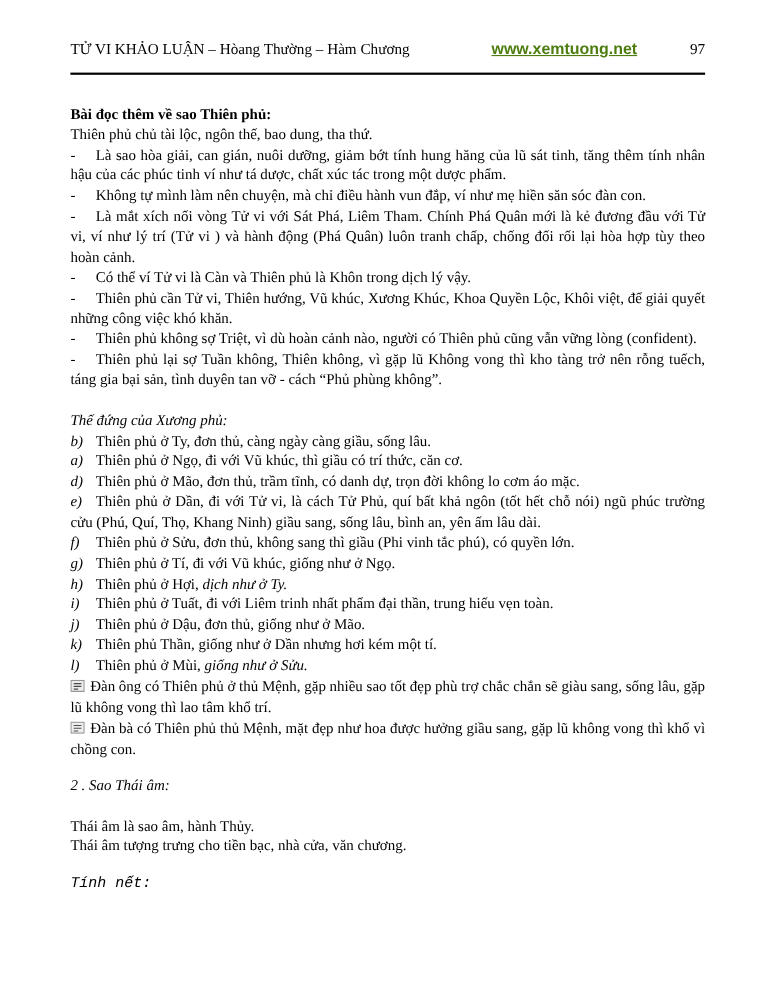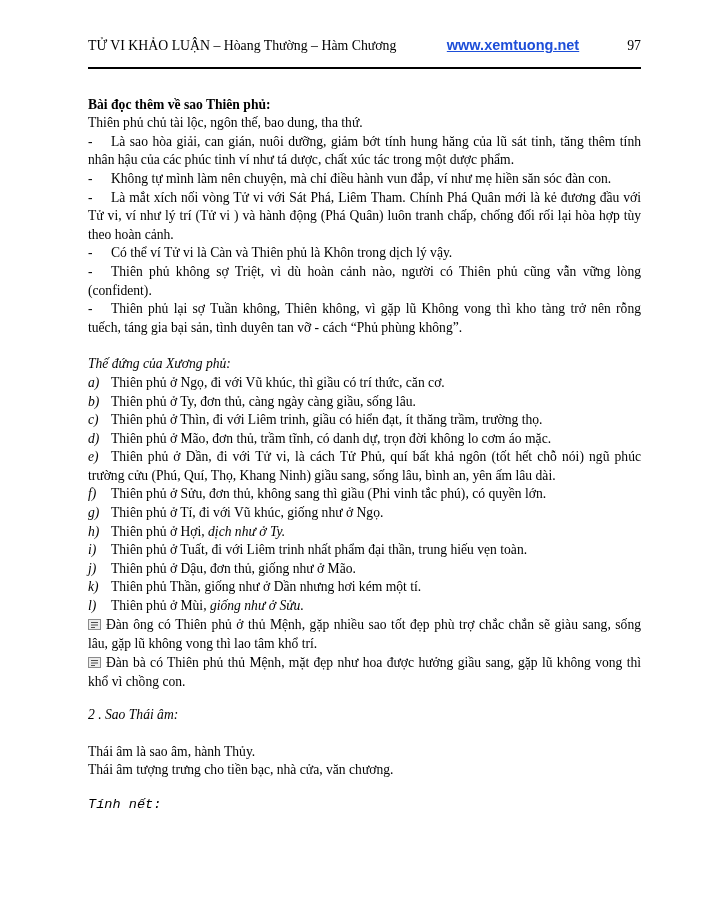--- a/index.html
+++ b/index.html
@@ -3,21 +3,21 @@
 <meta charset="utf-8">
 <style>
   html, body { margin: 0; padding: 0; background: #ffffff; }
   .page {
     position: relative;
     width: 705px;
     height: 913px;
     margin: 0 auto;
     background: #ffffff;
     box-sizing: border-box;
-    padding: 36px 64px 0 88px;
+    padding: 36px 64px 0 64px;
     color: #000000;
     font-family: "Liberation Serif", serif;
     font-size: 13.6px;
     line-height: 18.6px;
   }
   .page-header {
     display: flex;
     align-items: baseline;
     border-bottom: 2px solid #000000;
     padding-bottom: 11px;
@@ -55,43 +55,43 @@
     vertical-align: -1px;
   }
 </style>
 </head>
 <body>
 
 <div class="page" style="color: rgb(0, 0, 0);">
 
   <div class="page-header">
     <span class="doc-title">TỬ VI KHẢO LUẬN – Hòang Thường – Hàm Chương</span>
-    <a class="site-link" style="color: #1d4ed8;">www.xemtuong.net</a>
+    <a class="site-link" style="color: #4d7c0f;">www.xemtuong.net</a>
     <span class="page-num">97</span>
   </div>
 
   <div class="content">
     <p class="bold">Bài đọc thêm về sao Thiên phủ:</p>
     <p>Thiên phủ chủ tài lộc, ngôn thế, bao dung, tha thứ.</p>
 
     <div id="bullet-list">
         <p><span class="marker">-</span>Là sao hòa giải, can gián, nuôi dưỡng, giảm bớt tính hung hăng của lũ sát tinh, tăng thêm tính nhân hậu của các phúc tinh ví như tá dược, chất xúc tác trong một dược phẩm.</p>
         <p><span class="marker">-</span>Không tự mình làm nên chuyện, mà chỉ điều hành vun đắp, ví như mẹ hiền săn sóc đàn con.</p>
         <p><span class="marker">-</span>Là mắt xích nối vòng Tử vi với Sát Phá, Liêm Tham. Chính Phá Quân mới là kẻ đương đầu với Tử vi, ví như lý trí (Tử vi ) và hành động (Phá Quân) luôn tranh chấp, chống đối rối lại hòa hợp tùy theo hoàn cảnh.</p>
         <p><span class="marker">-</span>Có thể ví Tử vi là Càn và Thiên phủ là Khôn trong dịch lý vậy.</p>
+        <p><span class="marker">-</span>Thiên phủ cần Tử vi, Thiên hướng, Vũ khúc, Xương Khúc, Khoa Quyền Lộc, Khôi việt, để giải quyết những công việc khó khăn.</p>
         <p><span class="marker">-</span>Thiên phủ không sợ Triệt, vì dù hoàn cảnh nào, người có Thiên phủ cũng vẫn vững lòng (confident).</p>
         <p><span class="marker">-</span>Thiên phủ lại sợ Tuần không, Thiên không, vì gặp lũ Không vong thì kho tàng trở nên rỗng tuếch, táng gia bại sản, tình duyên tan vỡ  - cách “Phủ phùng không”.</p>
       </div>
 
     <p class="italic sp-18">Thế đứng của Xương phủ:</p>
 
     <div id="positions-list">
+        <p><span class="marker it">b)</span>Thiên phủ ở Ty, đơn thủ, càng ngày càng giầu, sống lâu.</p>
         <p><span class="marker it">a)</span>Thiên phủ ở Ngọ, đi với Vũ khúc, thì giầu có trí thức, căn cơ.</p>
-        <p><span class="marker it">b)</span>Thiên phủ ở Ty, đơn thủ, càng ngày càng giầu, sống lâu.</p>
-        <p><span class="marker it">c)</span>Thiên phủ ở Thìn, đi với Liêm trinh, giầu có hiển đạt, ít thăng trầm, trường thọ.</p>
         <p><span class="marker it">d)</span>Thiên phủ ở Mão, đơn thủ, trầm tĩnh, có danh dự, trọn đời không lo cơm áo mặc.</p>
         <p><span class="marker it">e)</span>Thiên phủ ở Dần, đi với Tử vi, là cách  Tử Phủ, quí bất khả ngôn (tốt hết chỗ nói) ngũ phúc trường cửu (Phú, Quí, Thọ, Khang Ninh) giầu sang, sống lâu, bình an, yên ấm lâu dài.</p>
         <p><span class="marker it">f)</span>Thiên phủ ở Sửu, đơn thủ, không sang thì giầu (Phi vinh tắc phú), có quyền lớn.</p>
         <p><span class="marker it">g)</span>Thiên phủ ở Tí, đi với Vũ khúc, giống như ở Ngọ.</p>
         <p><span class="marker it">h)</span>Thiên phủ ở Hợi, <span class="italic">dịch như ở Ty.</span></p>
         <p><span class="marker it">i)</span>Thiên phủ ở Tuất, đi với Liêm trinh nhất phẩm đại thần, trung hiếu vẹn toàn.</p>
         <p><span class="marker it">j)</span>Thiên phủ ở Dậu, đơn thủ, giống như ở Mão.</p>
         <p><span class="marker it">k)</span>Thiên phủ Thần, giống như ở Dần nhưng hơi kém một tí.</p>
         <p><span class="marker it">l)</span>Thiên phủ ở Mùi, <span class="italic">giống như ở Sửu.</span></p>
       </div>

